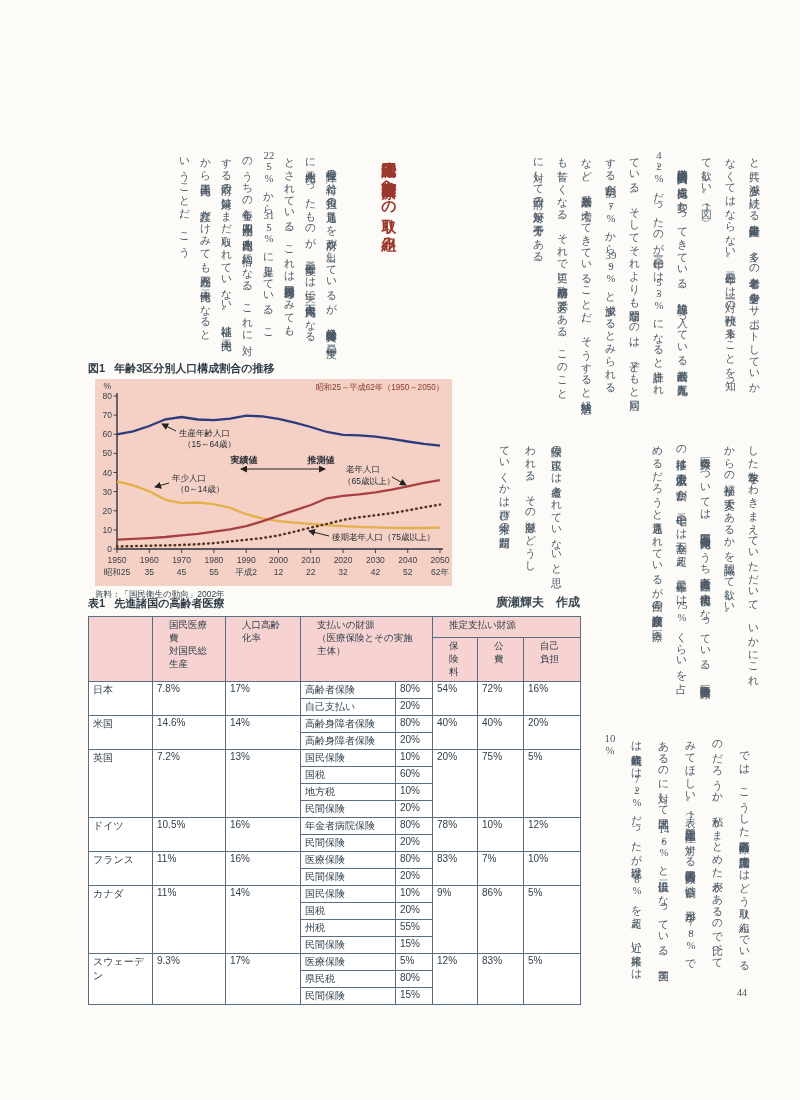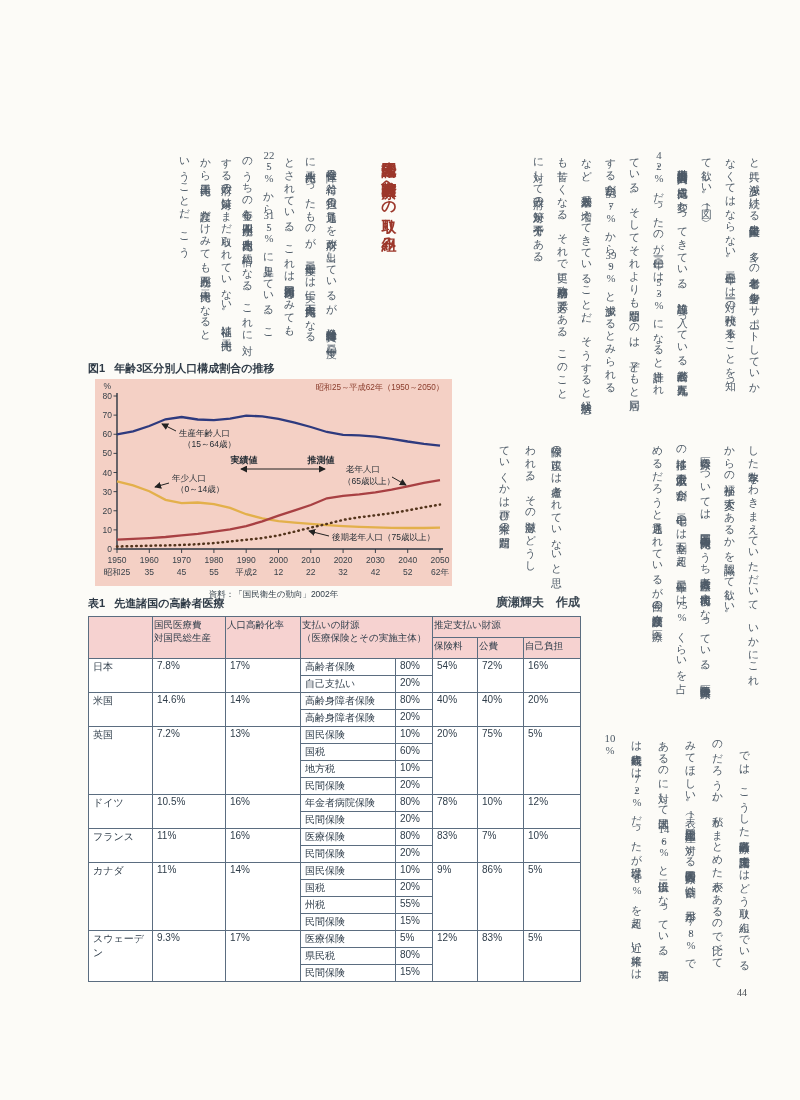--- a/index.html
+++ b/index.html
@@ -18,33 +18,33 @@
           font-size:11px;font-weight:bold;color:#2e3a46;}
   .figcap .lbl{margin-right:9px;}
   .chart-box{position:absolute;background:#f4d0c5;}
   svg text{font-family:"Liberation Sans","DejaVu Sans",sans-serif;}
   .tick{font-size:8.5px;fill:#39424a;}
   .era-note{font-size:8.2px;fill:#8a3c2c;}
   .ann{font-size:8.5px;fill:#1f2830;}
   .ann-b{font-size:9px;font-weight:bold;fill:#1f2830;}
   .leader{stroke:#222;stroke-width:1;fill:none;}
   .src{position:absolute;font-family:"Liberation Sans","DejaVu Sans",sans-serif;
-       font-size:8.5px;color:#34404b;text-align:center;}
+       font-size:8.5px;color:#34404b;text-align:left;}
   
   .tblcap{position:absolute;display:flex;justify-content:space-between;align-items:flex-end;
           font-family:"Liberation Sans","DejaVu Sans",sans-serif;gap:7px;}
   .tblcap .t{font-size:11px;font-weight:bold;color:#2e3a46;}
   .tblcap .t .lbl{margin-right:9px;}
   .tblcap .c{font-size:12px;color:#3a4651;font-weight:bold;}
   .tbl{position:absolute;border-collapse:collapse;table-layout:fixed;background:#fff;
        font-family:"Liberation Sans","DejaVu Sans",sans-serif;font-size:10px;color:#2f3d4a;
        border:1.5px solid #4c5f72;}
   .tbl th,.tbl td{border:1px solid #5b6d80;padding:1px 4px;vertical-align:top;
        font-weight:normal;text-align:left;white-space:pre-line;overflow:hidden;}
-  .tbl thead th{background:#f6d2d0;font-size:9.5px;padding:2px 1px;}
+  .tbl thead th{background:#f6d2d0;font-size:9.5px;padding:2px 16px;}
   .tbl thead th.cen{}
   .tbl tbody tr{height:17px;margin-left:36px;}
   .tbl thead tr{height:21px;}
   .c-pct{text-align:right;padding-right:7px;border-left:none;}
   .c-src{border-right:none;}
   .c-est{padding-top:2px;}
   .sub-row td{border-top:1px solid #92a3b1;}
   .country-start td,.country-start th{border-top:1.3px solid #4c5f72;}
   .page-num{position:absolute;font-size:10px;color:#4a4f55;}
 </style>

